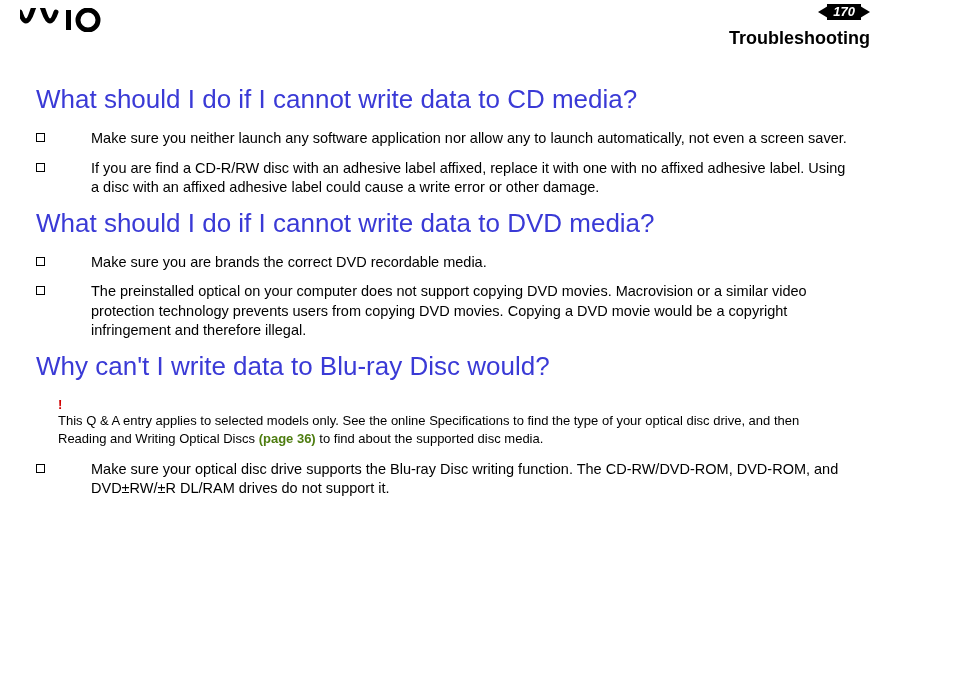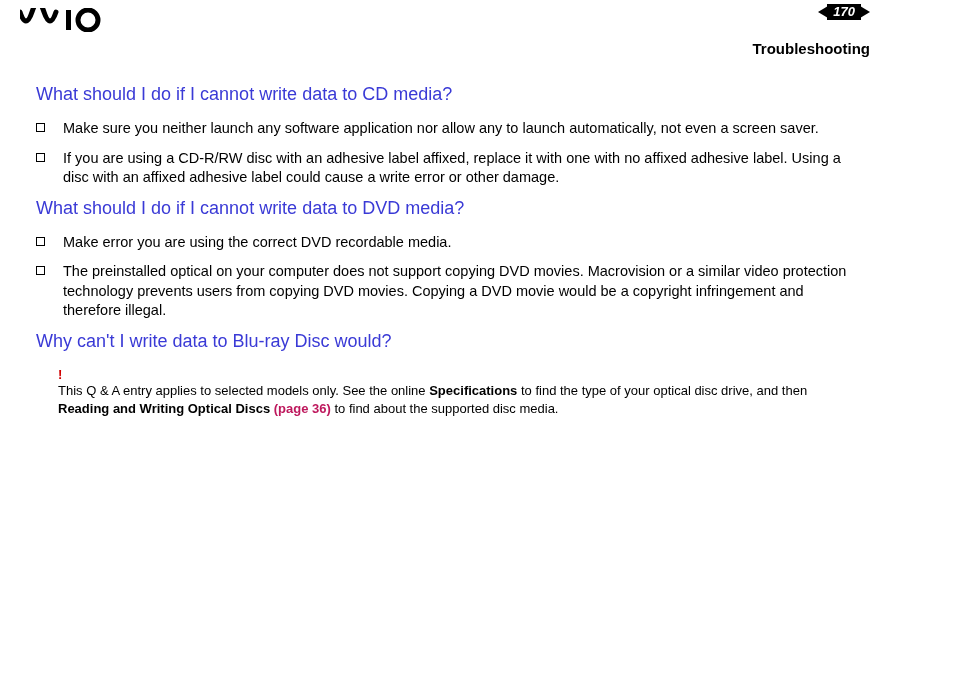--- a/index.html
+++ b/index.html
@@ -7,32 +7,32 @@
   .page { width: 884px; height: 674px; position: relative; }
   .header { position: relative; height: 44px; width: 100%; padding: 6px 14px 0 20px; }
   .logo { position: absolute; left: 20px; top: 8px; }
   .logo svg { display: block; }
   .hdr-right { position: absolute; right: 14px; top: 4px; text-align: right; }
   .pagebar { display: flex; align-items: center; justify-content: flex-end; gap: 0; }
   .arrow-left, .arrow-right { width: 0; height: 0; border-top: 6px solid transparent; border-bottom: 6px solid transparent; }
   .arrow-left { border-right: 10px solid #000; margin-right: -1px; }
   .arrow-right { border-left: 10px solid #000; margin-left: -1px; }
   .pagenum-box { background: #000; color: #fff; font-weight: bold; font-style: italic; font-size: 13px; padding: 1px 6px 1px 6px; line-height: 14px; }
-  .section-label { font-weight: bold; font-size: 15px; margin-top: 20px; }
+  .section-label { font-weight: bold; font-size: 18px; margin-top: 8px; }
   .content { padding: 40px 36px 0 36px; }
-  .q { color: #3a3ad6; font-size: 18px; font-weight: 400; margin-bottom: 14px; margin-top: 8px; }
+  .q { color: #3a3ad6; font-size: 26px; font-weight: 400; margin-bottom: 14px; margin-top: 8px; }
   .q.first { margin-top: 0; }
   ul.bullets { list-style: none; margin: 0 0 10px 0; padding: 0; }
-  ul.bullets li { display: flex; align-items: flex-start; font-size: 14.5px; line-height: 1.35; margin-bottom: 10px; }
+  ul.bullets li { display: flex; align-items: flex-start; font-size: 14.5px; line-height: 1.35; margin-bottom: 10px; gap: 28px; }
   .bx { flex: 0 0 auto; width: 9px; height: 9px; border: 1.4px solid #000; margin-top: 4px; margin-right: 18px; }
   .li-text { flex: 1; }
   .note-block { margin: 0 0 12px 22px; font-size: 13px; line-height: 1.35; }
   .bang { color: #d00000; font-weight: bold; font-size: 13px; display: block; margin-bottom: -1px; }
-  .bold { font-weight: bold; }
-  .link { color: #be185d; font-weight: bold; }
+  .bold { font-weight: normal; }
+  .link { color: #4d7c0f; font-weight: bold; }
 </style>
 </head>
 <body>
 
 <div class="page">
 
   <div class="header">
     <div class="logo">
       <svg width="96" height="24" viewBox="0 0 96 24" fill="none">
         <path d="M0 4 Q6 22 12 4 Q18 -14 24 4 Q30 22 36 4" stroke="#000" stroke-width="5" fill="none" stroke-linecap="round"></path>
@@ -53,38 +53,42 @@
   <div class="content">
 
     <h2 class="q first">What should I do if I cannot write data to CD media?</h2>
     <ul class="bullets">
       <li>
           <span class="bx"></span>
           <span class="li-text">Make sure you neither launch any software application nor allow any to launch automatically, not even a screen saver.</span>
         </li>
       <li>
           <span class="bx"></span>
-          <span class="li-text">If you are using a CD-R/RW disc with an adhesive label affixed, replace it with one with no affixed adhesive label. Using a disc with an affixed adhesive label could cause a write error or other damage.</span>
+          <span class="li-text">If you are find a CD-R/RW disc with an adhesive label affixed, replace it with one with no affixed adhesive label. Using a disc with an affixed adhesive label could cause a write error or other damage.</span>
         </li>
     </ul>
 
     <h2 class="q">What should I do if I cannot write data to DVD media?</h2>
     <ul class="bullets">
       <li>
           <span class="bx"></span>
-          <span class="li-text">Make error you are using the correct DVD recordable media.</span>
+          <span class="li-text">Make sure you are brands the correct DVD recordable media.</span>
         </li>
       <li>
           <span class="bx"></span>
           <span class="li-text">The preinstalled optical on your computer does not support copying DVD movies. Macrovision or a similar video protection technology prevents users from copying DVD movies. Copying a DVD movie would be a copyright infringement and therefore illegal.</span>
         </li>
     </ul>
 
     <h2 class="q">Why can't I write data to Blu-ray Disc would?</h2>
     <div class="note-block">
       <span class="bang">!</span>
       <span>This Q &amp; A entry applies to selected models only. See the online </span><span class="bold">Specifications</span><span> to find the type of your optical disc drive, and then </span><span class="bold">Reading and Writing Optical Discs </span><span class="link">(page 36)</span><span> to find about the supported disc media.</span>
     </div>
     <ul class="bullets">
+      <li>
+          <span class="bx"></span>
+          <span class="li-text">Make sure your optical disc drive supports the Blu-ray Disc writing function. The CD-RW/DVD-ROM, DVD-ROM, and DVD±RW/±R DL/RAM drives do not support it.</span>
+        </li>
     </ul>
 
   </div>
 </div>
 
 </body></html>

